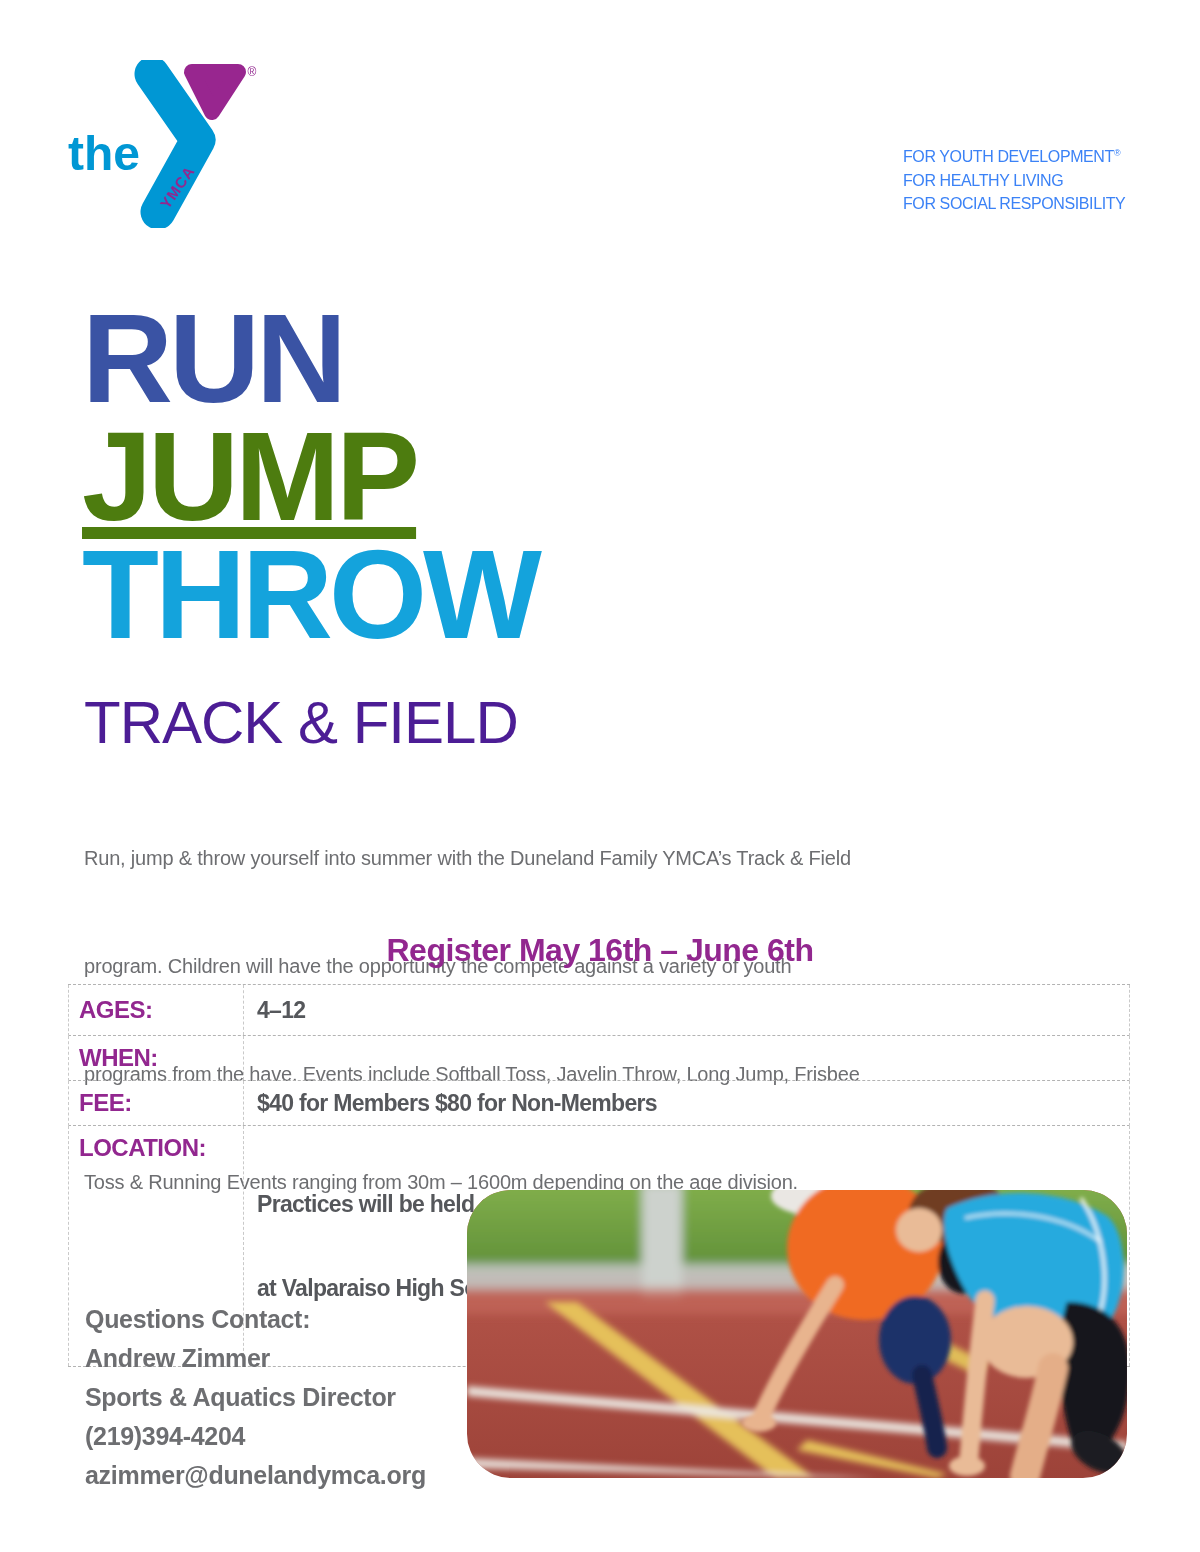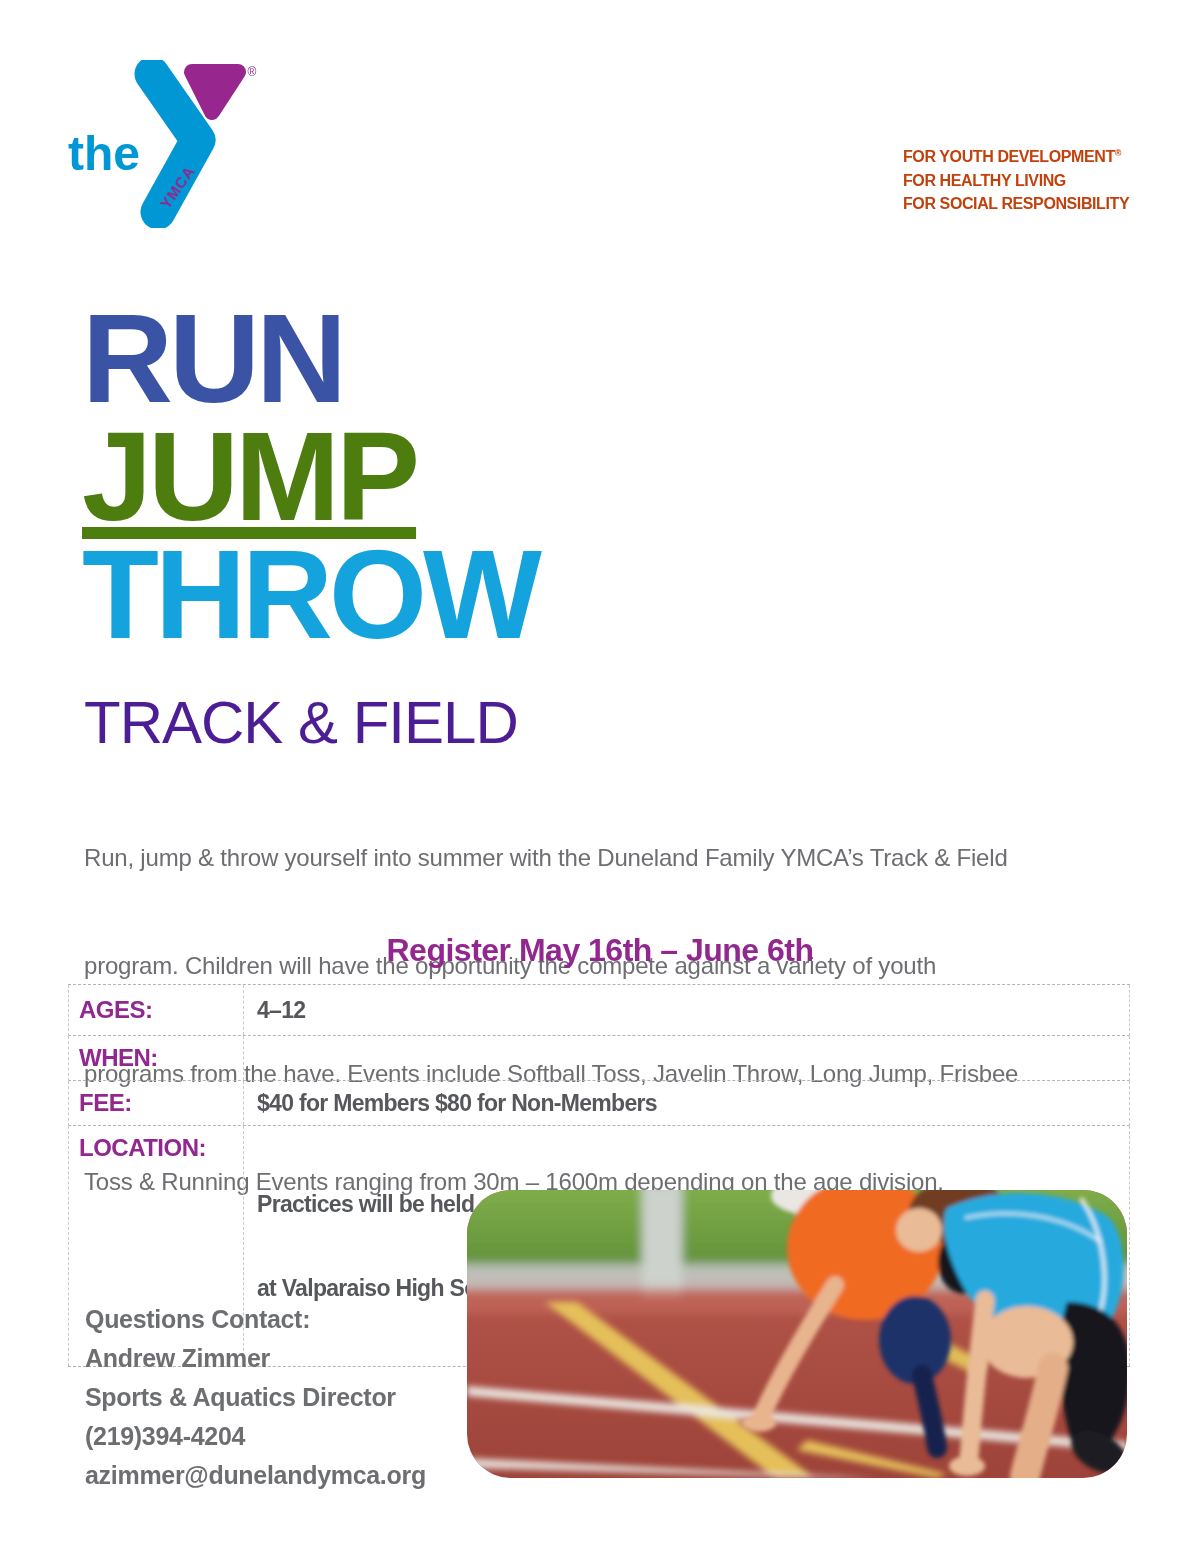--- a/index.html
+++ b/index.html
@@ -3,35 +3,35 @@
 <meta charset="utf-8">
 <style>
   html,body{margin:0;padding:0;background:#fff;}
   .page{
     position:relative;width:1200px;height:1552px;background:#ffffff;overflow:hidden;
     font-family:"Liberation Sans","DejaVu Sans",sans-serif;
   }
   
   .logo{position:absolute;left:68px;top:60px;width:196px;height:168px;}
   
-  .tagline{position:absolute;left:903px;top:142px;color:#c2410c;font-weight:bold;
+  .tagline{position:absolute;left:903px;top:142px;color:#3b82f6;font-weight:normal;
     font-size:16px;letter-spacing:-0.4px;line-height:23.5px;white-space:nowrap;}
   .tagline sup{font-size:9px;}
   
   .headline{position:absolute;left:82px;top:300px;font-weight:bold;
     font-size:126px;line-height:118px;letter-spacing:-4px;}
   .headline .run{color:#3a53a4;}
   .headline .jump{color:#4d7c0f;text-decoration:underline;}
   .headline .throw{color:#14a3dc;}
   
   .subtitle{position:absolute;left:84px;top:688px;color:#4c1d95;
     font-weight:normal;font-size:60px;letter-spacing:-1px;}
   
   .intro{position:absolute;left:84px;top:768px;width:1020px;color:#6d6e71;
-    font-size:24px;letter-spacing:-0.2px;line-height:36px;white-space:pre-wrap;}
+    font-size:20px;letter-spacing:-0.2px;line-height:36px;white-space:pre-wrap;}
   
   .register{position:absolute;left:70px;top:932px;width:1060px;text-align:center;
     color:#92278f;font-weight:bold;font-size:32px;letter-spacing:-0.5px;}
   
   .details{position:absolute;left:68px;top:984px;width:1062px;
     border-top:1px dashed #b3b3b3;border-bottom:1px dashed #b3b3b3;}
   .details .row{display:flex;border-bottom:1px dashed #b3b3b3;
     border-left:1px dashed #c9c9c9;border-right:1px dashed #c9c9c9;}
   .details .row:last-child{border-bottom:none;}
   .details .cell-label{width:160px;flex:0 0 160px;padding:8px 4px 8px 10px;

